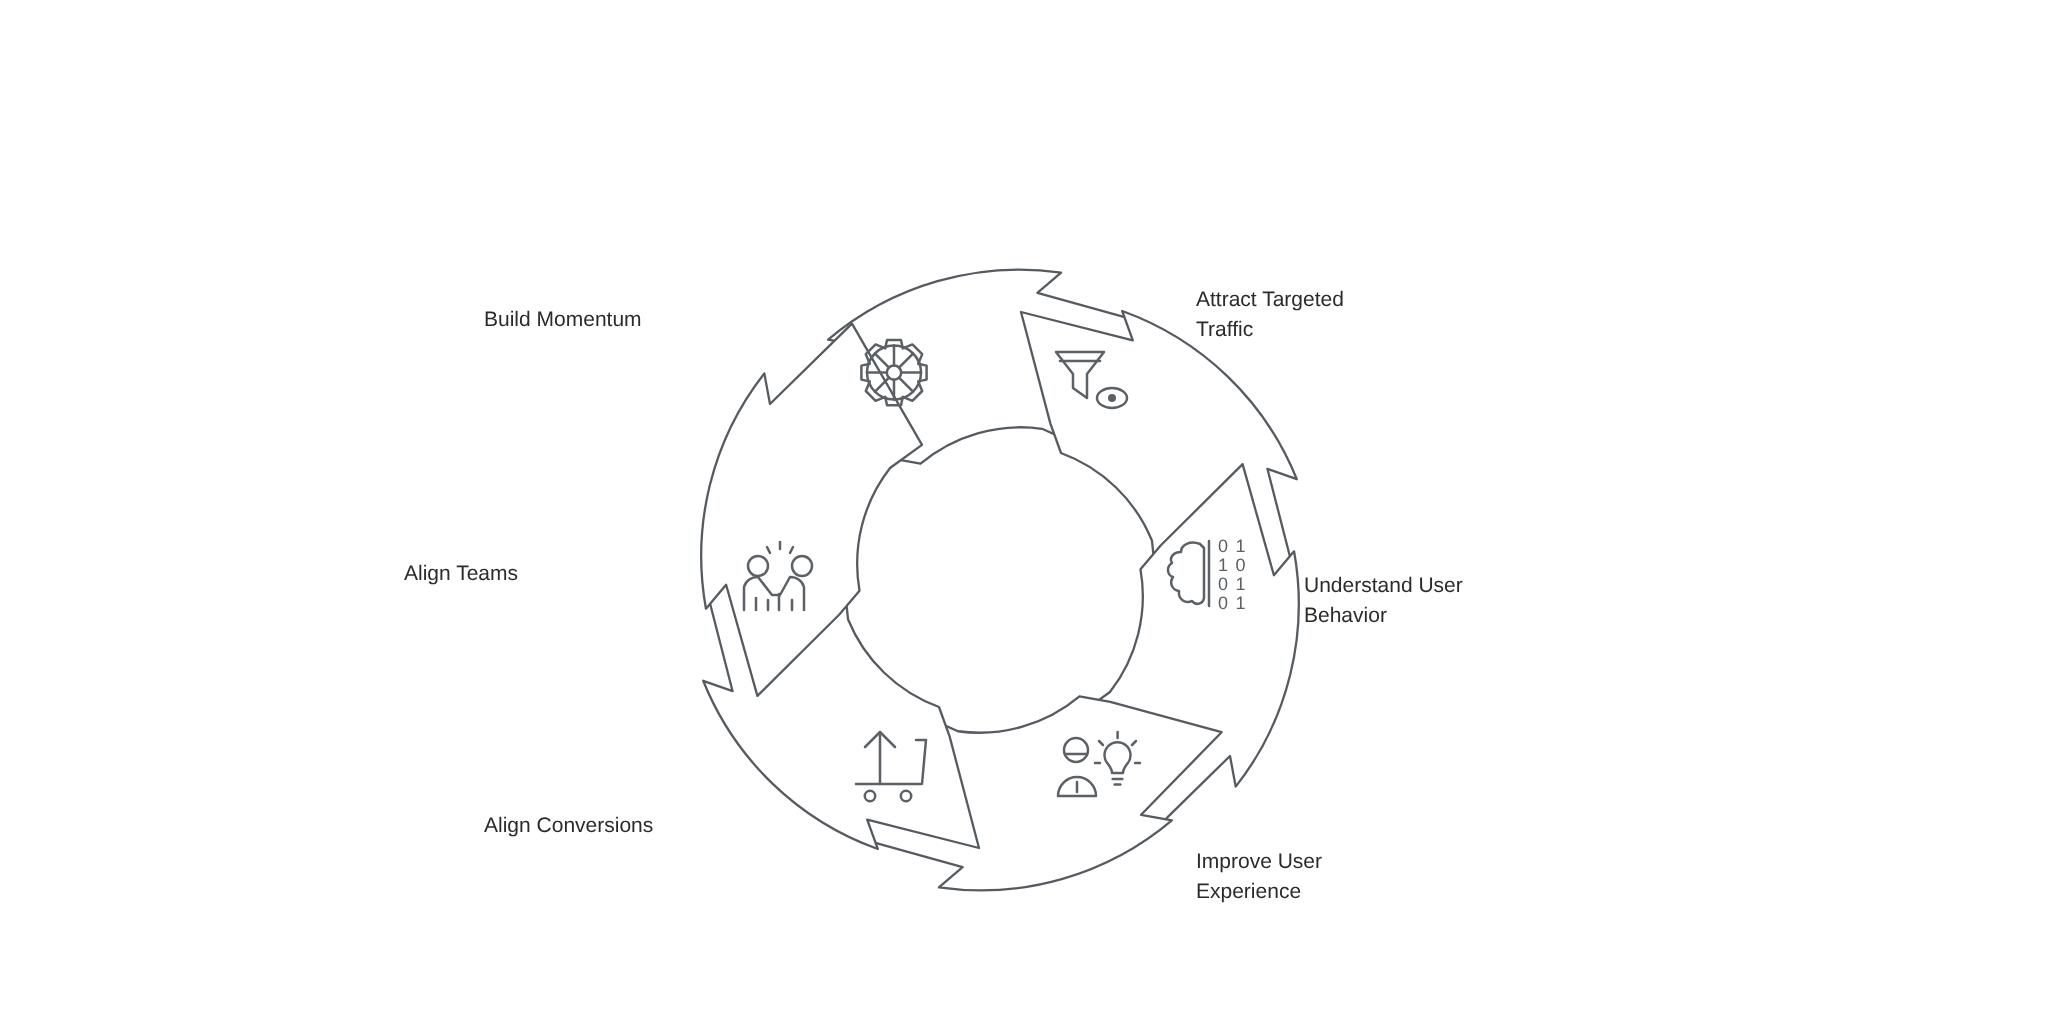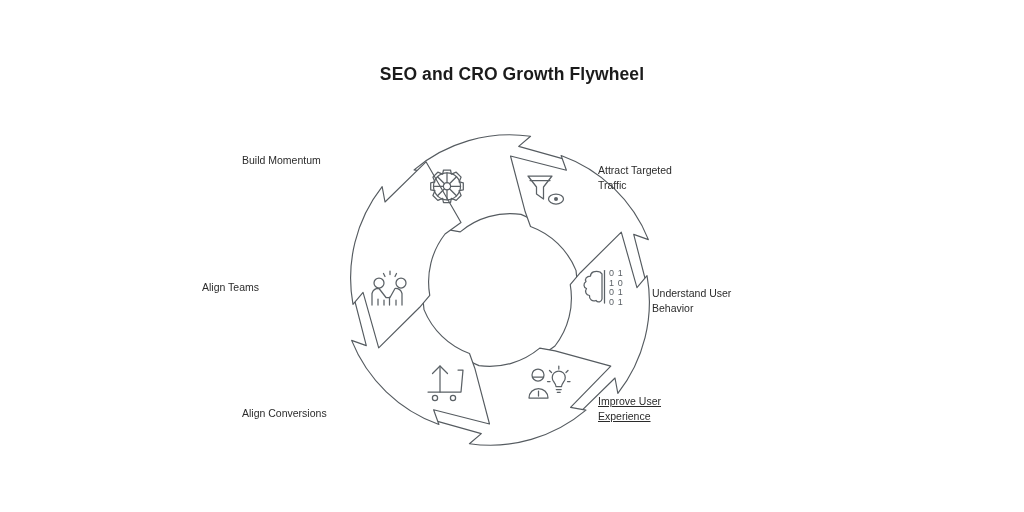--- a/index.html
+++ b/index.html
@@ -73,21 +73,20 @@
   }
   .lbl-left  { text-align: left; }
   .lbl-right { text-align: left; }
   .lbl-center{ text-align: left; }
 </style>
 </head>
 <body>
 
 <div id="canvas">
 
-  <div id="chart-title">SEO and CRO Growth Flywheel</div>
 
   <svg id="flywheel-svg" viewBox="0 0 1024 512">
 
     <g>
 
       <g>
         <path class="seg-path" transform="rotate(-60 500 290)" d="M 578.0 290.0
                  L 648.0 290.0
                  L 633.7 234.4
                  L 648.4 239.6
@@ -241,27 +240,27 @@
       <line class="icon-stroke" x1="447" y1="189.9" x2="447" y2="199.8"></line>
       <line class="icon-stroke" x1="433.5" y1="186.3" x2="443.4" y2="186.3"></line>
       <line class="icon-stroke" x1="450.6" y1="186.3" x2="460.5" y2="186.3"></line>
       <line class="icon-stroke" x1="437.5" y1="176.8" x2="444.5" y2="183.8"></line>
       <line class="icon-stroke" x1="449.5" y1="188.8" x2="456.5" y2="195.8"></line>
       <line class="icon-stroke" x1="456.5" y1="176.8" x2="449.5" y2="183.8"></line>
       <line class="icon-stroke" x1="444.5" y1="188.8" x2="437.5" y2="195.8"></line>
     </g>
   </svg>
 
-  <div class="node-label lbl-right" style="left:598px; top:143px; width:150px;margin-top:20px;">Attract Targeted
+  <div class="node-label lbl-right" style="left:598px; top:143px; width:150px;">Attract Targeted
 Traffic</div>
 
   <div class="node-label lbl-center" style="left:652px; top:286px; width:150px;">Understand User
 Behavior</div>
 
-  <div class="node-label lbl-right" style="left:598px; top:394px; width:150px;text-decoration:underline;">Improve User
+  <div class="node-label lbl-right" style="left:598px; top:424px; width:150px;">Improve User
 Experience</div>
 
   <div class="node-label lbl-left" style="left:242px; top:406px; width:152px;">Align Conversions</div>
 
   <div class="node-label lbl-left" style="left:202px; top:280px; width:132px;">Align Teams</div>
 
   <div class="node-label lbl-left" style="left:242px; top:153px; width:152px;">Build Momentum</div>
 
 </div>
 

